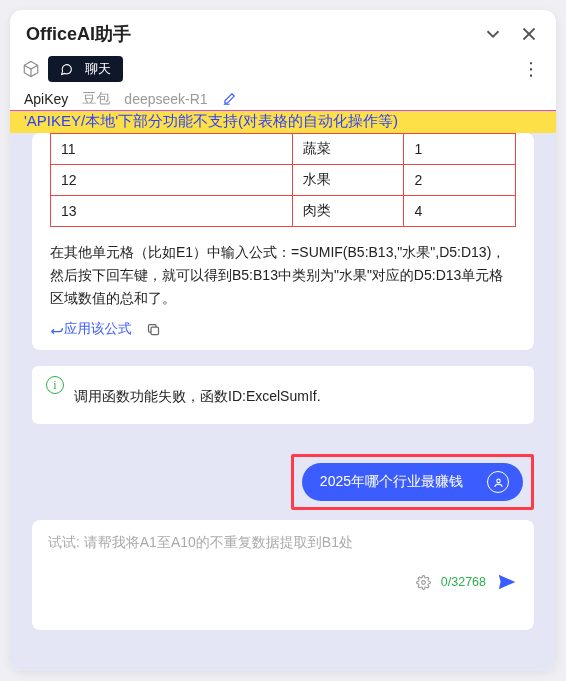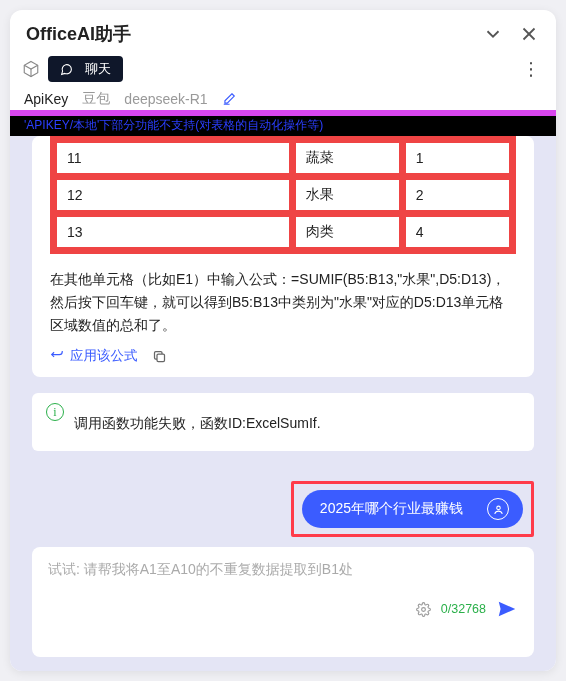--- a/index.html
+++ b/index.html
@@ -47,71 +47,71 @@
     align-items: center;
     gap: 12px;
   }
   .more-dots { margin-left: auto; font-size: 18px; color: #444; cursor: pointer; letter-spacing: 0; line-height: 1; }
   .api-row {
     display: flex;
     align-items: center;
     gap: 14px;
     padding: 2px 14px 2px 14px;
     font-size: 14px;
-    border-bottom: 6px solid #d946ef;
+    border-bottom: 1px solid #d946ef;
   }
   .api-row .tab { color: #999; cursor: pointer; }
   .api-row .tab.active { color: #222; }
   .api-row .edit-icon { color: #3b5cff; cursor: pointer; width: 14px; height: 14px; }
   .warning-line {
     color: #2b3fff;
-    font-size: 12px;
+    font-size: 15px;
     padding: 1px 14px 2px 14px;
-    background: #000000;
+    background: #fde047;
   }
   .chat-area {
     flex: 1;
     background: #e4e5f5;
     padding: 0 22px 10px 22px;
     overflow: hidden;
     position: relative;
   }
   .assist-card {
     background: #fff;
     border-radius: 8px;
     padding: 0 18px 12px 18px;
     margin-bottom: 16px;
   }
   table.data {
     width: 100%;
     border-collapse: collapse;
     font-size: 14px;
   }
   table.data td {
-    border: 7px solid #ef4444;
+    border: 1px solid #ef4444;
     padding: 6px 10px;
     height: 30px;
   }
   table.data td:nth-child(1) { width: 52%; }
   table.data td:nth-child(2) { width: 24%; }
   table.data td:nth-child(3) { width: 24%; }
   .explain {
     font-size: 14px;
     line-height: 1.65;
     padding: 14px 0 10px 0;
     color: #222;
   }
   .actions {
     display: flex;
     align-items: center;
     gap: 14px;
     color: #3b5cff;
     font-size: 13.5px;
   }
-  .actions .apply { display: inline-flex; align-items: flex-start; gap: 6px; cursor: pointer; }
+  .actions .apply { display: inline-flex; align-items: flex-end; cursor: pointer; }
   .actions .copy-icon { width: 15px; height: 15px; color: #666; cursor: pointer; }
   .error-card {
     background: #fff;
     border-radius: 6px;
     padding: 10px 14px 18px 14px;
     display: flex;
     align-items: flex-start;
     gap: 10px;
     margin-bottom: 30px;
   }

